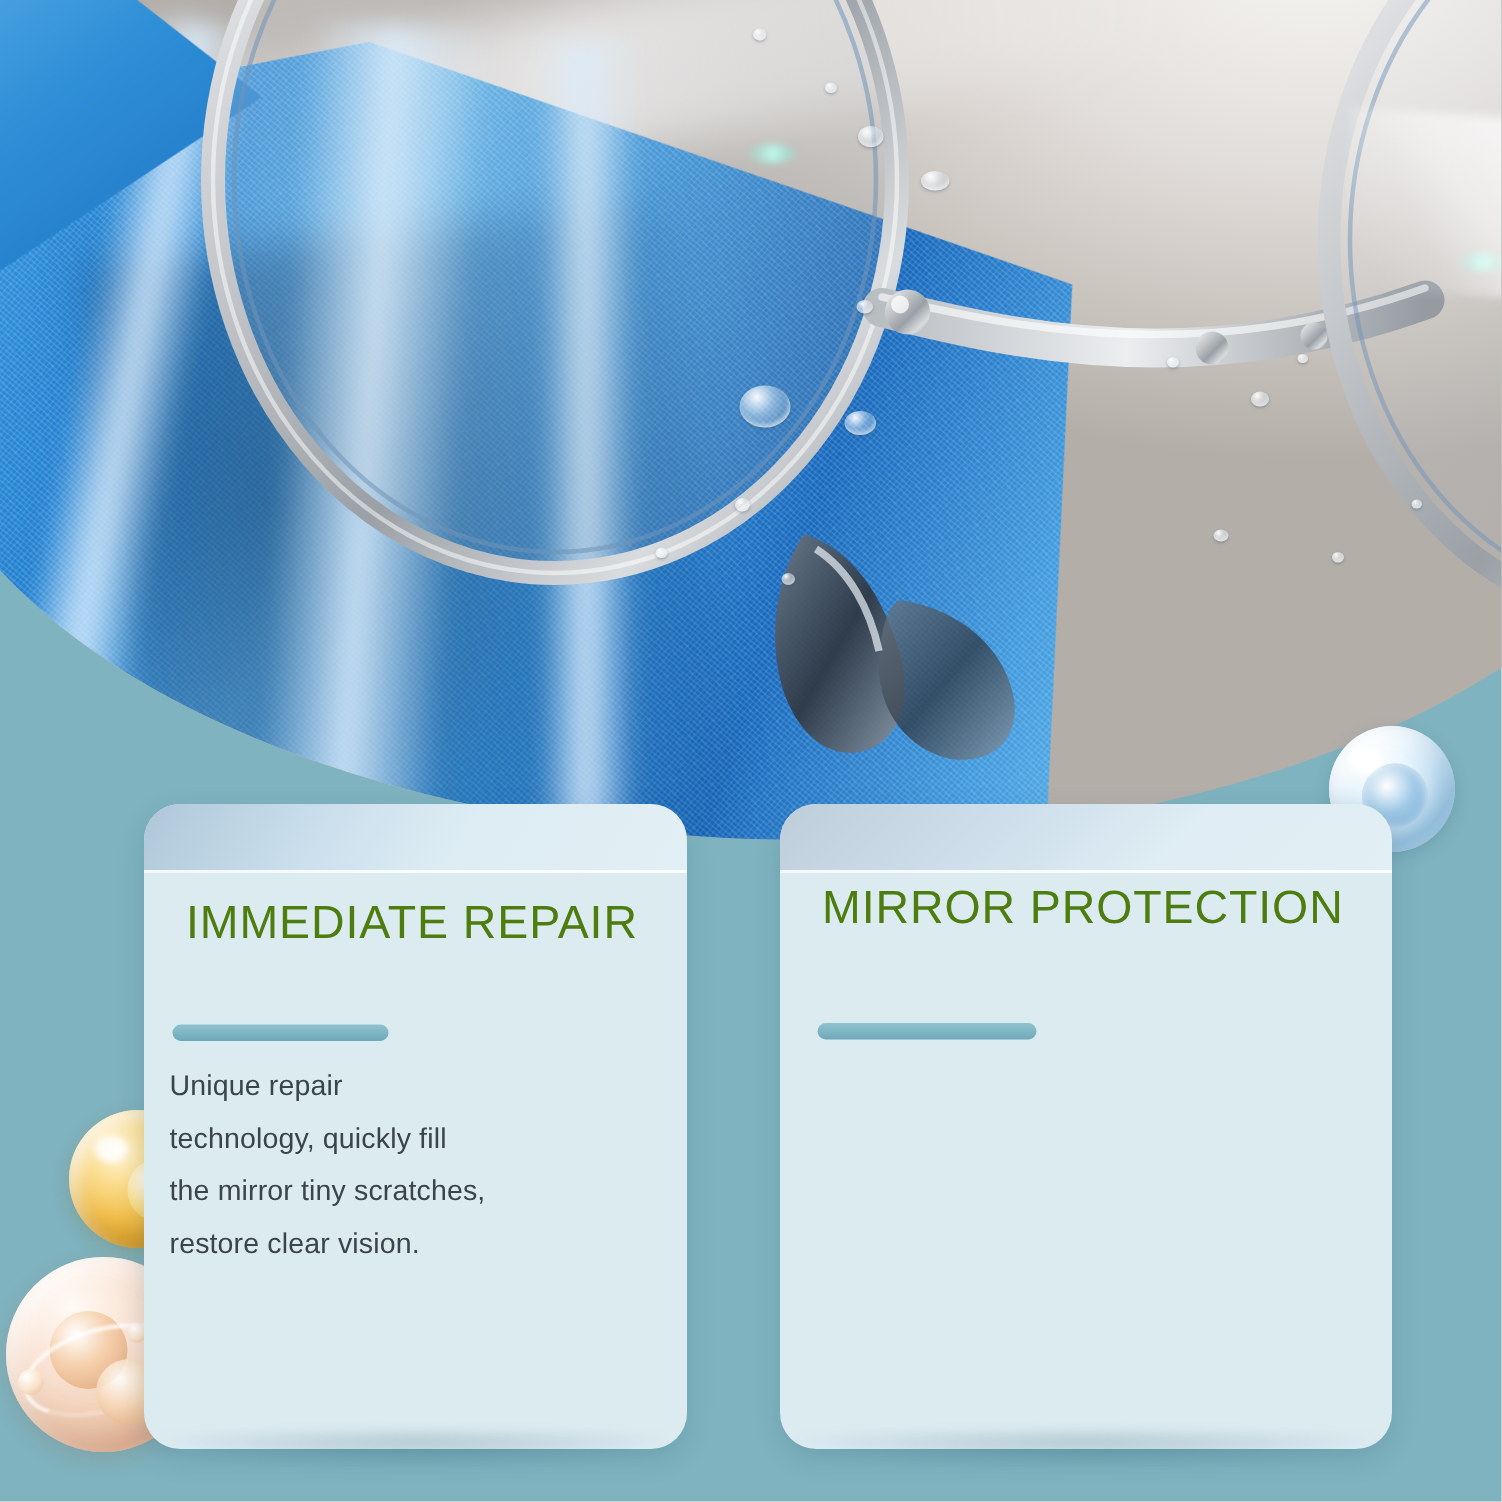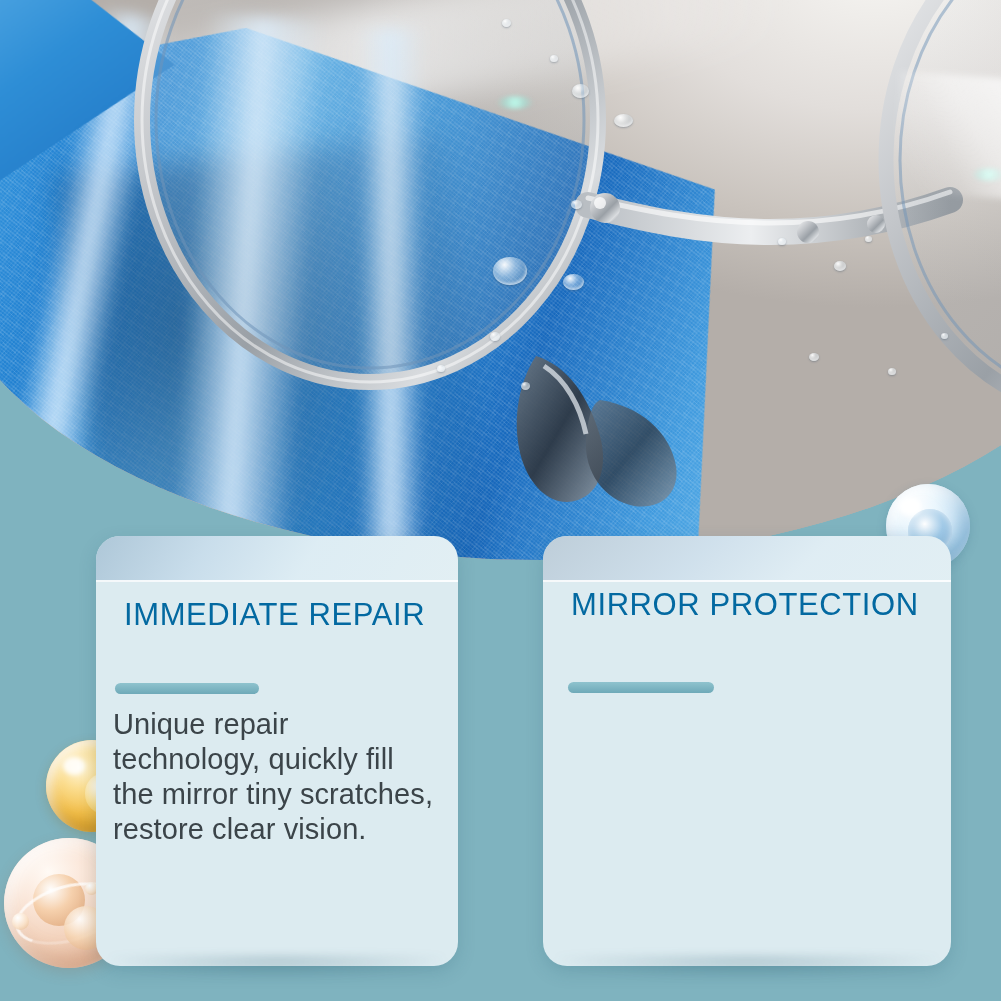--- a/index.html
+++ b/index.html
@@ -194,21 +194,21 @@
     pointer-events:none;
   }
   .card {
     position:absolute;
     background:#dcebf0;
     border-radius:24px;
     box-shadow:0 6px 18px rgba(40,90,110,.18);
     pointer-events:auto;
   }
   #card-1 { left:96px; top:536px; width:362px; height:430px; }
-  #card-2 { left:543px; top:536px; width:408px; height:430px; }
+  #card-2 { left:520px; top:536px; width:408px; height:430px; }
 
   
   .card-glass {
     position:absolute; left:0; top:0; right:0;
     border-radius:24px 24px 0 0;
     overflow:hidden;
     pointer-events:none;
   }
   #card-1 .card-glass { height:46px; }
   #card-2 .card-glass { height:46px; }
@@ -221,40 +221,40 @@
   }
   .glass-hairline {
     position:absolute; left:0; right:0; bottom:0; height:2px;
     background:rgba(255,255,255,.85);
   }
 
   .card-title {
     position:absolute;
     font-size:31px;
     letter-spacing:.6px;
-    color:#0369a1;
+    color:#4d7c0f;
     white-space:nowrap;
     font-weight:400;
   }
   #card-1 .card-title { left:28px; top:61px; }
   #card-2 .card-title { left:28px; top:51px; }
 
   .accent-bar {
     position:absolute;
     height:11px;
     border-radius:6px;
     background:linear-gradient(180deg,#8fc3ce 0%, #6ea9b8 100%);
   }
   #card-1 .accent-bar { left:19px; top:147px; width:144px; }
   #card-2 .accent-bar { left:25px; top:146px; width:146px; }
 
   .card-body {
     position:absolute;
     color:#3b4449;
-    font-size:29px;
+    font-size:19px;
     line-height:35px;
     white-space:pre-line;
     letter-spacing:.1px;
   }
   #card-1 .card-body { left:17px; top:171px; width:345px; }
   #card-2 .card-body { left:23px; top:166px; width:380px; }
 
   
   .card-drop {
     position:absolute; left:14px; right:14px; bottom:-12px; height:22px;

